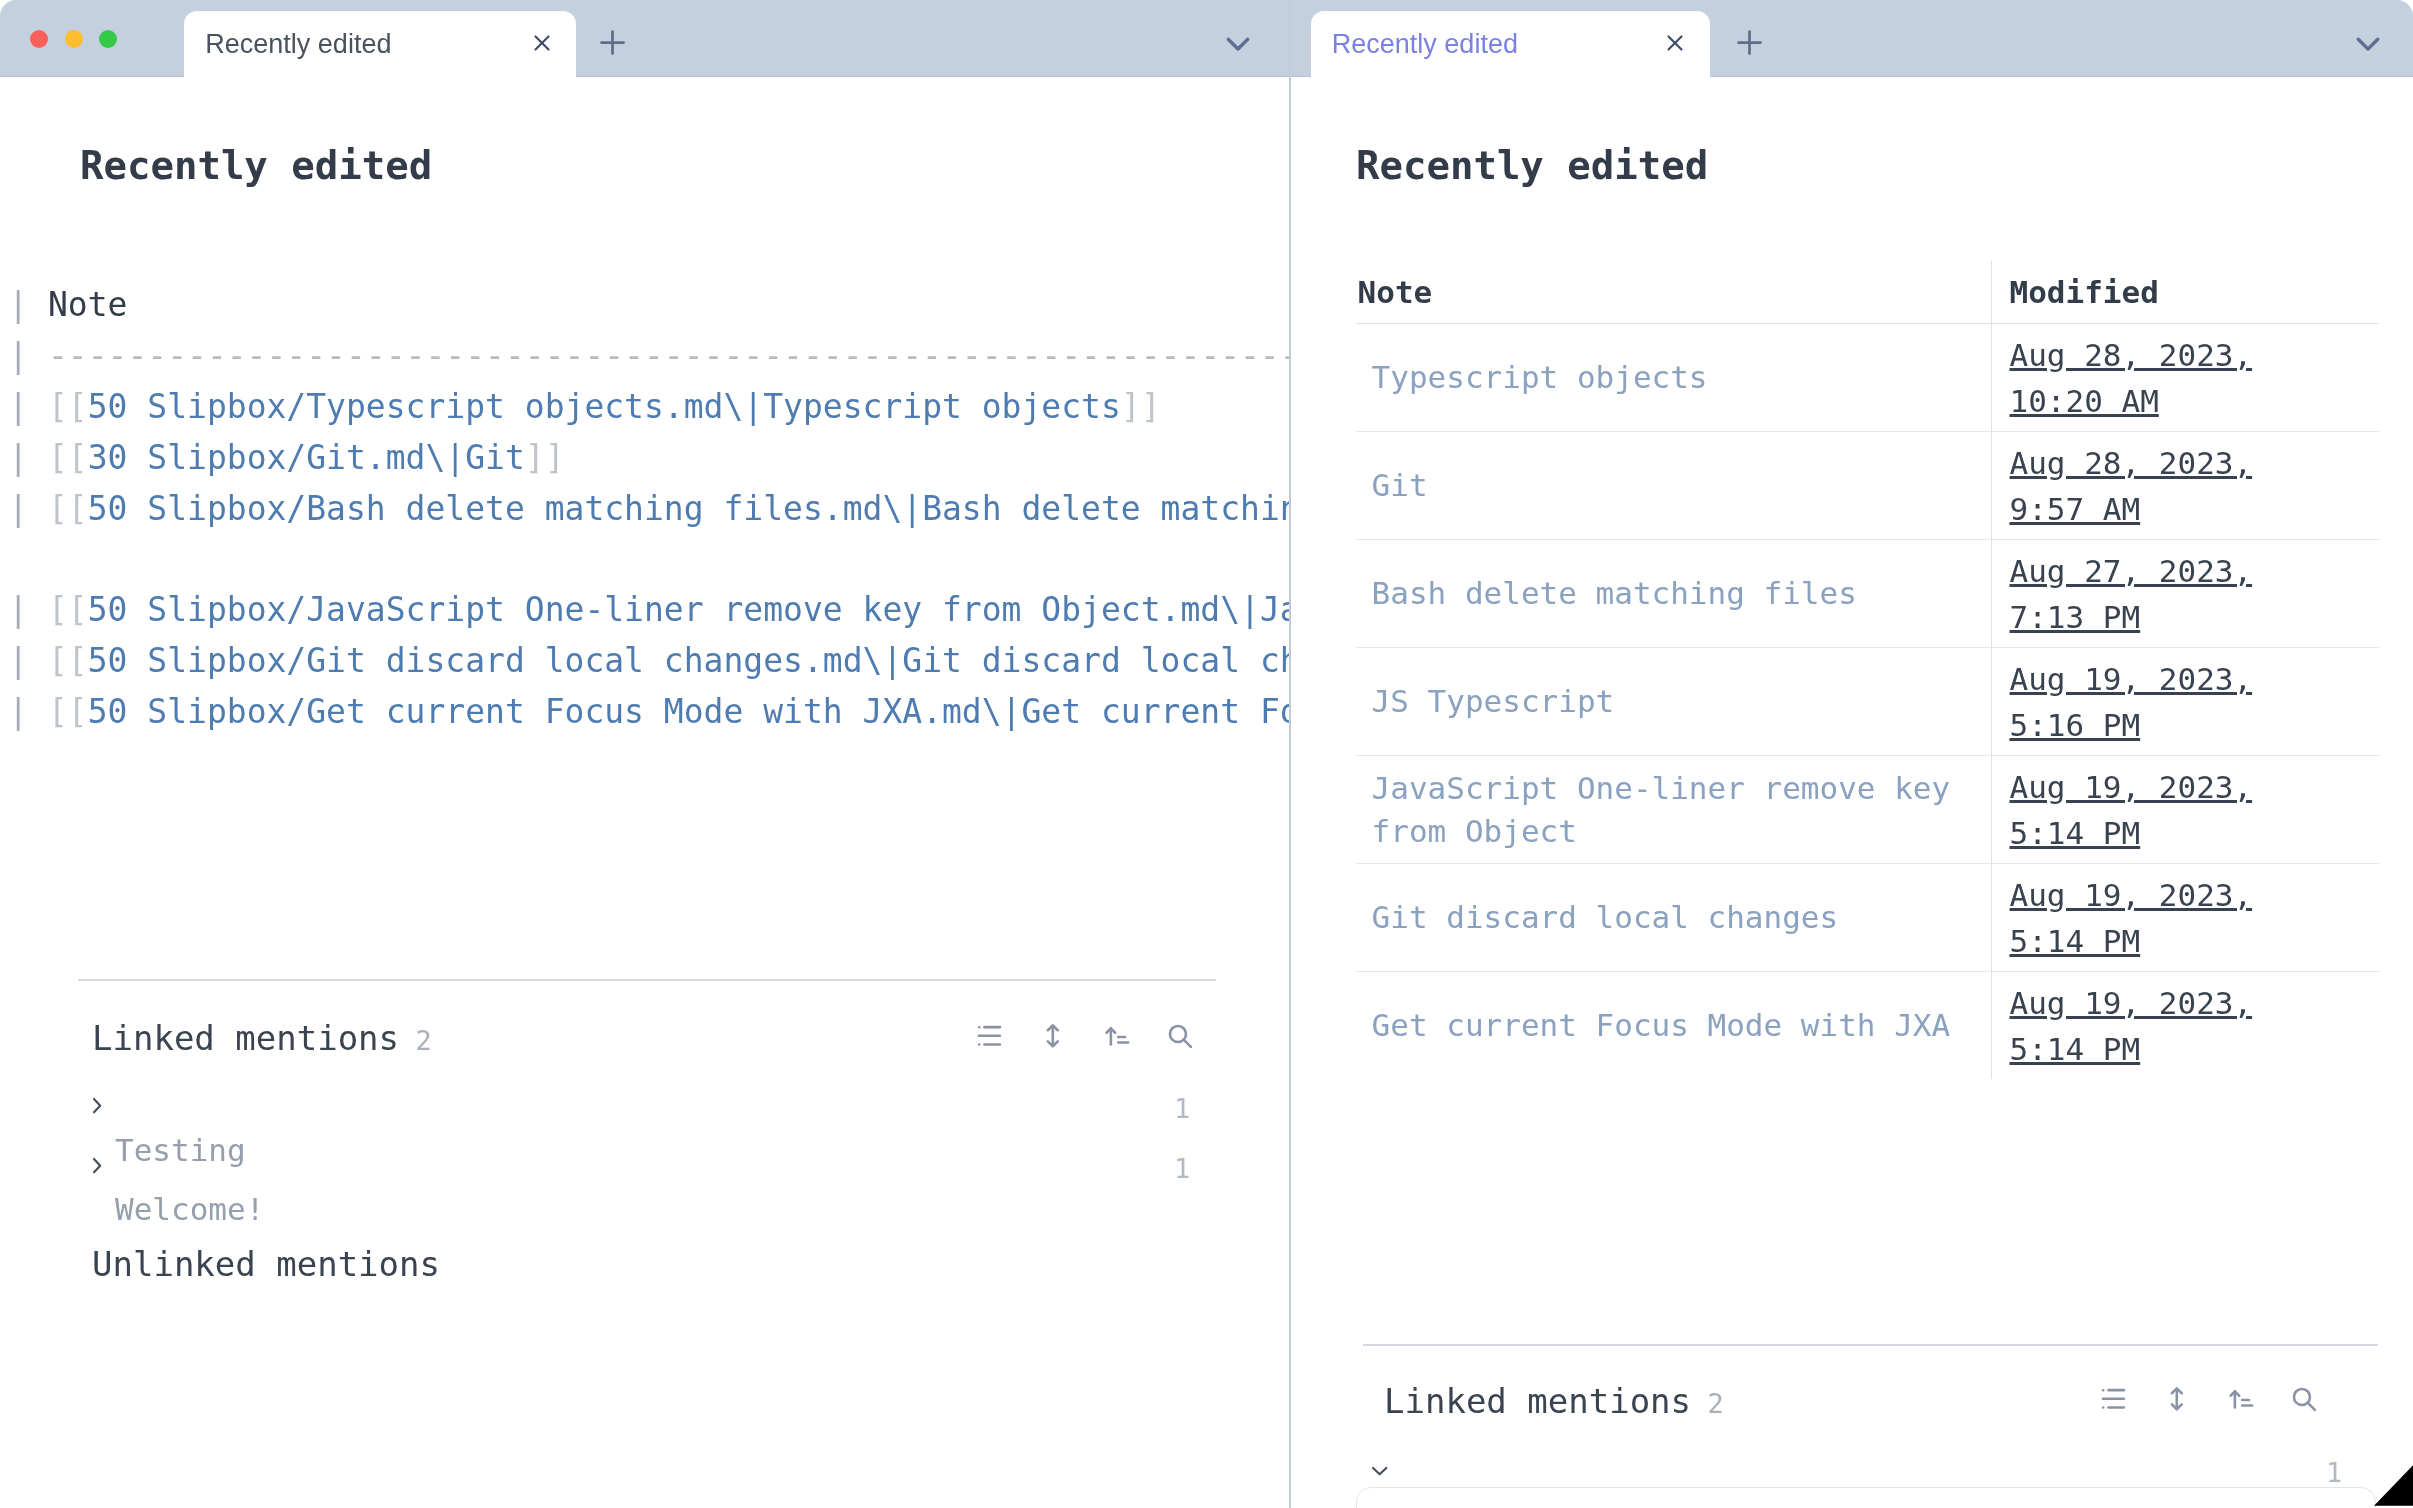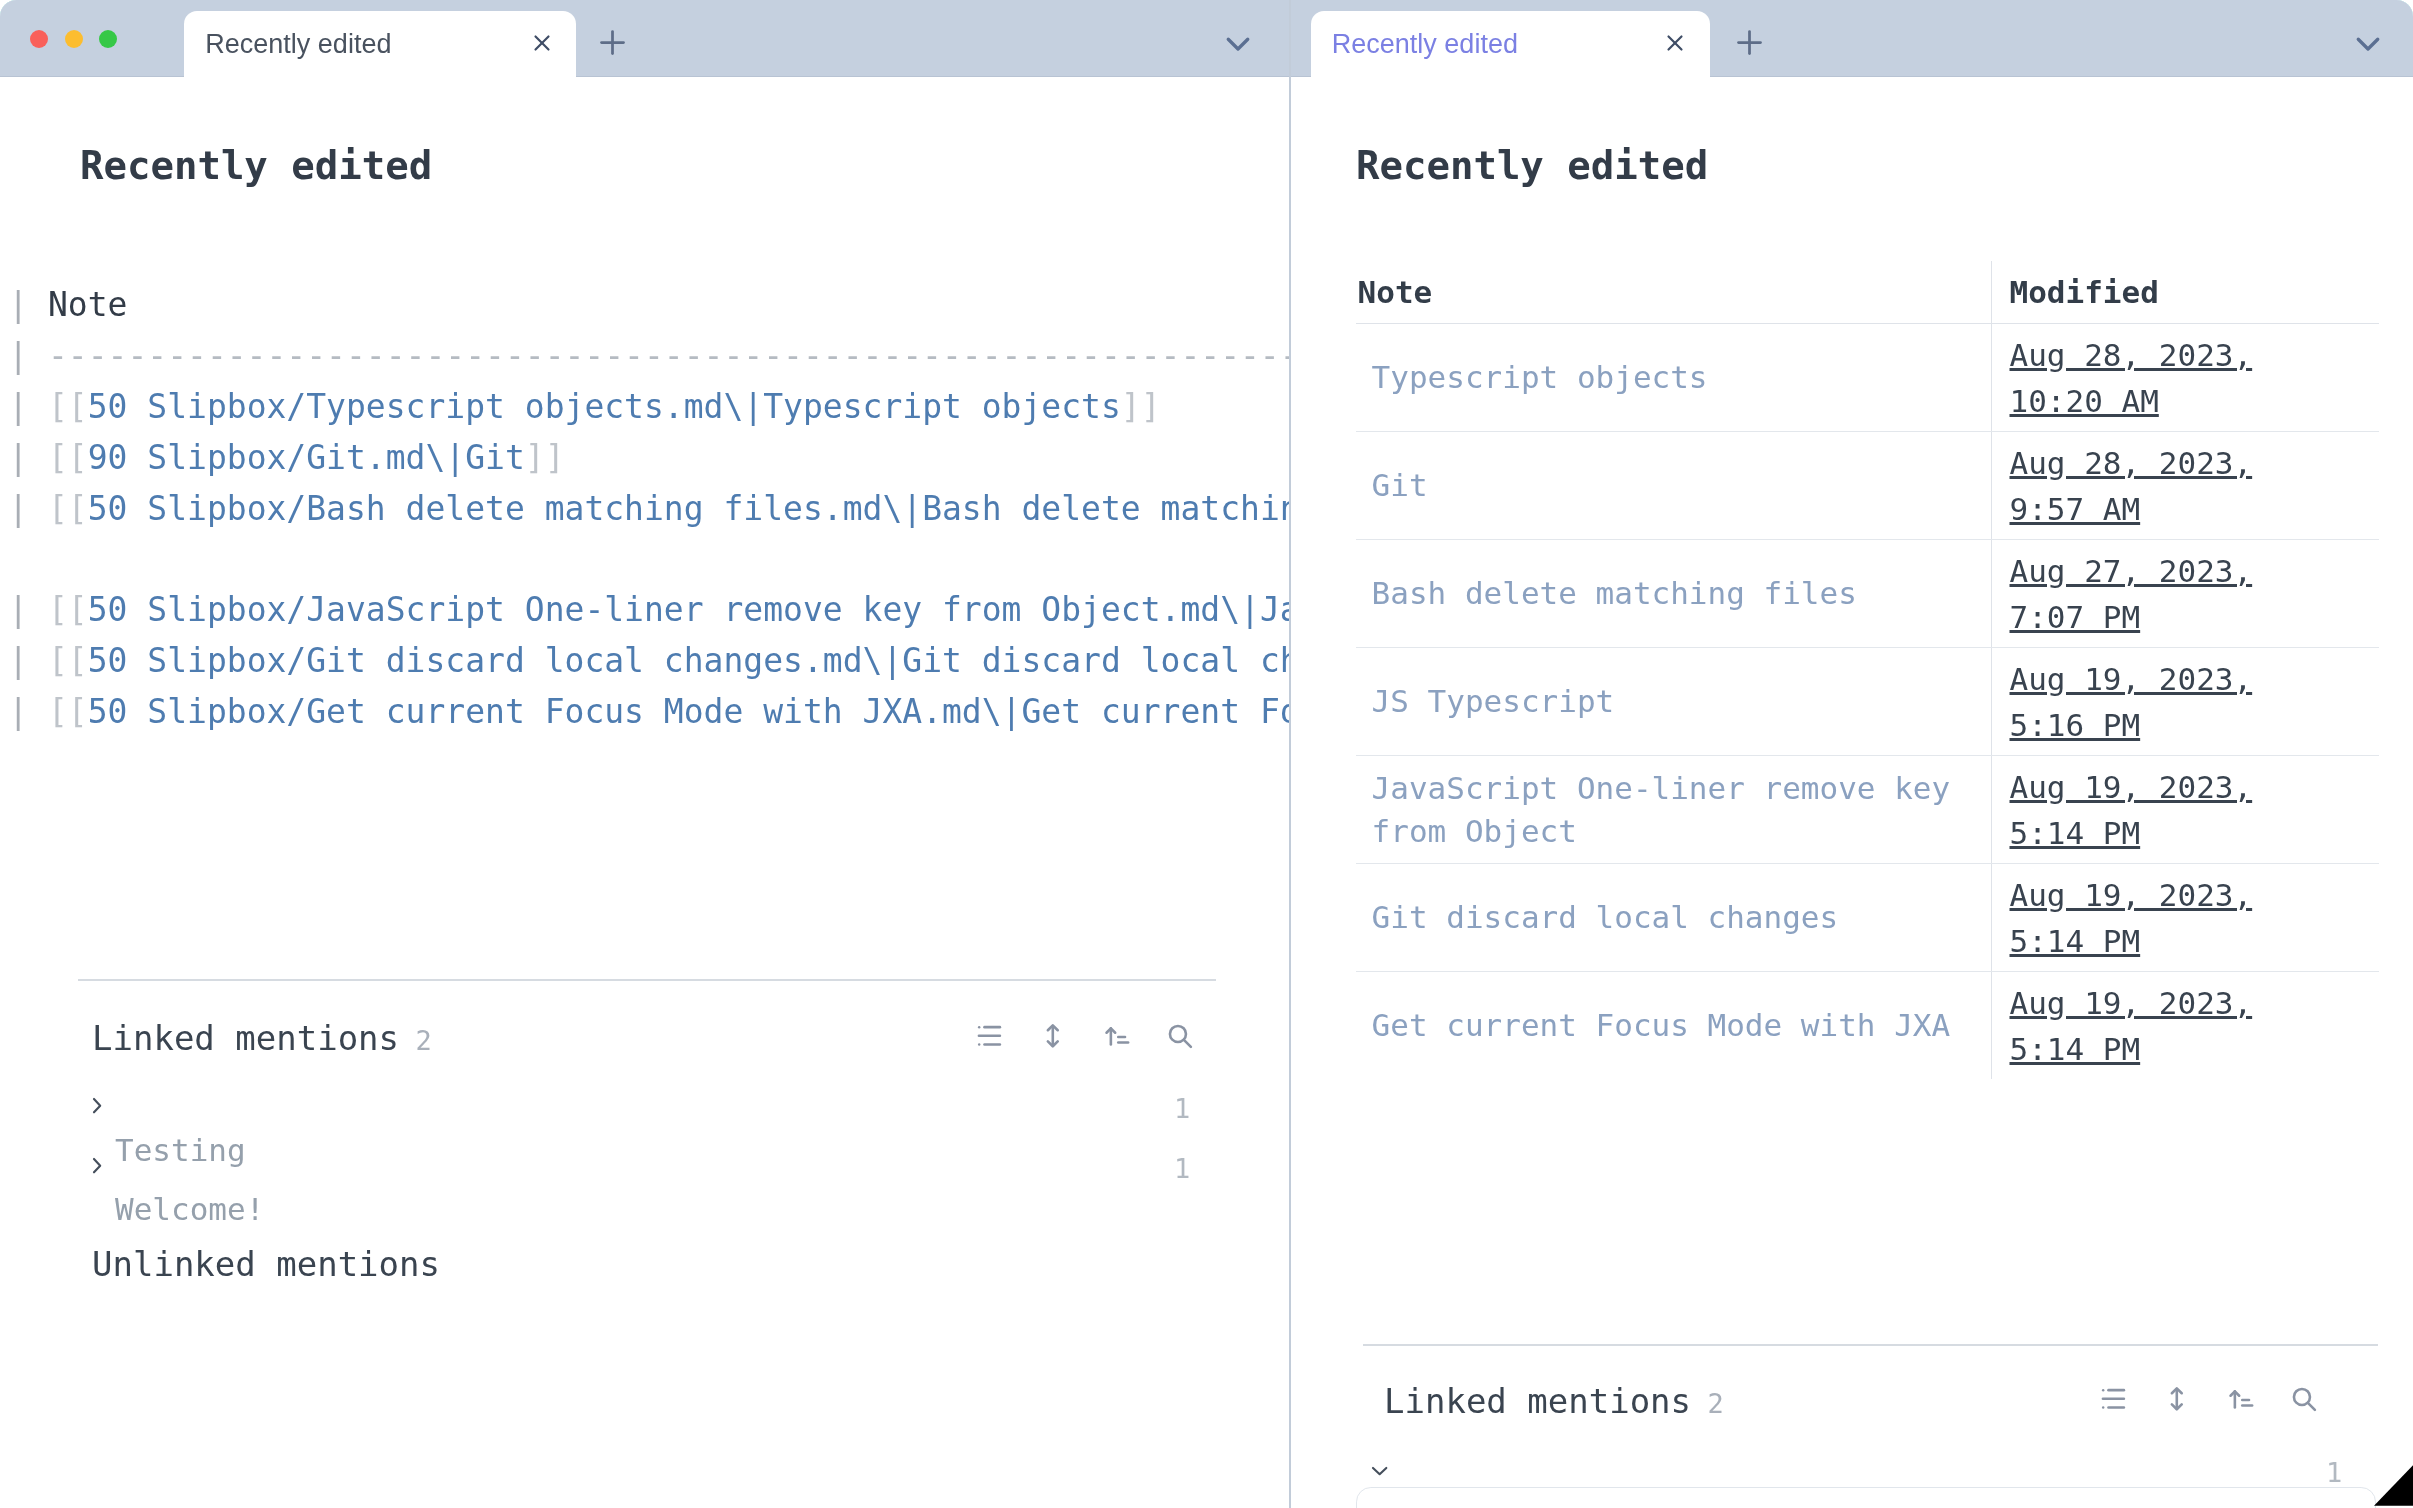--- a/index.html
+++ b/index.html
@@ -96,21 +96,21 @@
     </div>
 
     <div class="doc-title" style="left:80px;top:140px;">Recently edited</div>
 
     <div class="ed-line" style="top:279px;"><span class="ed-pipe">| </span><span class="ed-text">Note</span></div>
 
     <div class="ed-line" style="top:330px;"><span class="ed-pipe">| </span><span class="ed-dash">------------------------------------------------------------------</span></div>
 
     <div class="ed-line" style="top:381px;"><span class="ed-pipe">| </span><span class="ed-br">[[</span><span class="ed-link">50 Slipbox/Typescript objects.md\|Typescript objects</span><span class="ed-br">]]</span></div>
 
-    <div class="ed-line" style="top:432px;"><span class="ed-pipe">| </span><span class="ed-br">[[</span><span class="ed-link">90 Slipbox/Git.md\|Git</span><span class="ed-br">]]</span></div>
+    <div class="ed-line" style="top:432px;"><span class="ed-pipe">| </span><span class="ed-br">[[</span><span class="ed-link">30 Slipbox/Git.md\|Git</span><span class="ed-br">]]</span></div>
 
     <div class="ed-line" style="top:483px;"><span class="ed-pipe">| </span><span class="ed-br">[[</span><span class="ed-link">50 Slipbox/Bash delete matching files.md\|Bash delete matching files</span></div>
 
 
     <div class="ed-line" style="top:584px;"><span class="ed-pipe">| </span><span class="ed-br">[[</span><span class="ed-link">50 Slipbox/JavaScript One-liner remove key from Object.md\|JavaScript One-liner remove key from Object</span></div>
 
     <div class="ed-line" style="top:635px;"><span class="ed-pipe">| </span><span class="ed-br">[[</span><span class="ed-link">50 Slipbox/Git discard local changes.md\|Git discard local changes</span></div>
 
     <div class="ed-line" style="top:686px;"><span class="ed-pipe">| </span><span class="ed-br">[[</span><span class="ed-link">50 Slipbox/Get current Focus Mode with JXA.md\|Get current Focus Mode with JXA</span></div>
 
@@ -203,21 +203,21 @@
       </tr>
       <tr>
         <td class="cell-note">Git</td>
         <td class="cell-mod">
               <div class="wrapbox">Aug 28, 2023, 9:57 AM</div>
             </td>
       </tr>
       <tr>
         <td class="cell-note">Bash delete matching files</td>
         <td class="cell-mod">
-              <div class="wrapbox">Aug 27, 2023, 7:07 PM</div>
+              <div class="wrapbox">Aug 27, 2023, 7:13 PM</div>
             </td>
       </tr>
       <tr>
         <td class="cell-note">JS Typescript</td>
         <td class="cell-mod">
               <div class="wrapbox">Aug 19, 2023, 5:16 PM</div>
             </td>
       </tr>
       <tr>
         <td class="cell-note">JavaScript One-liner remove key from Object</td>

